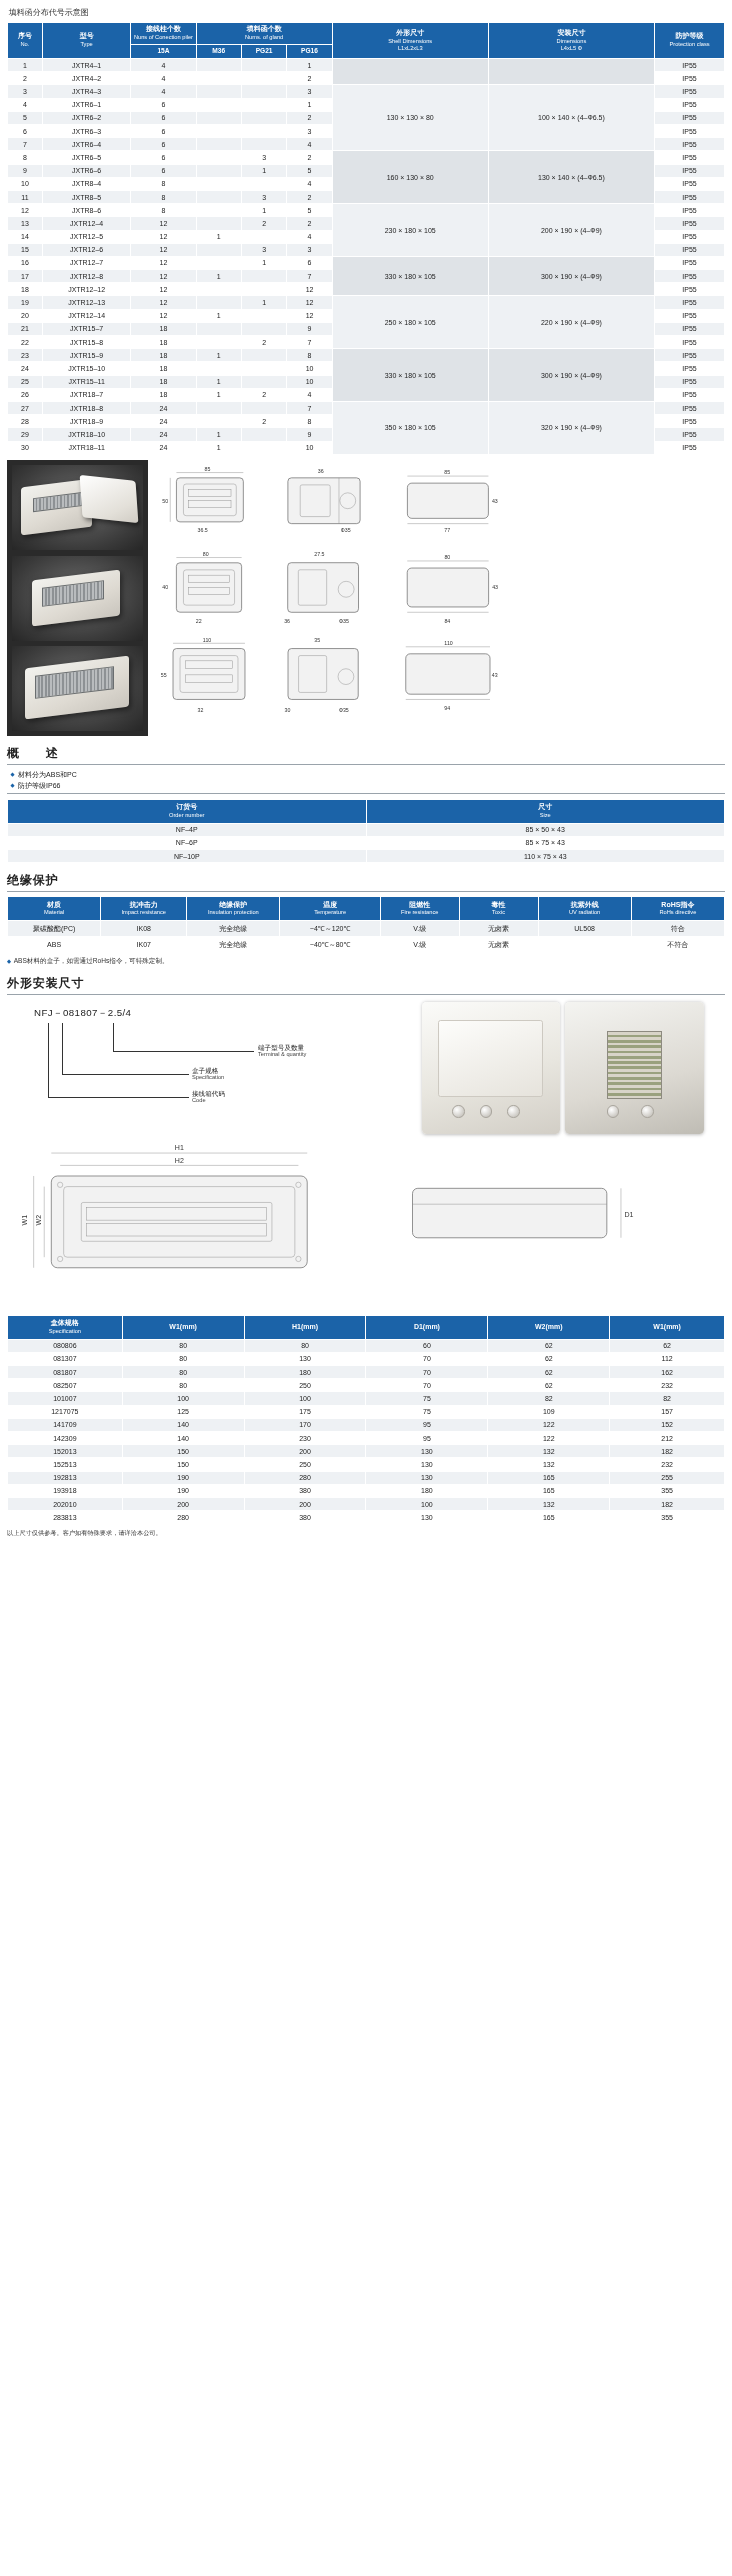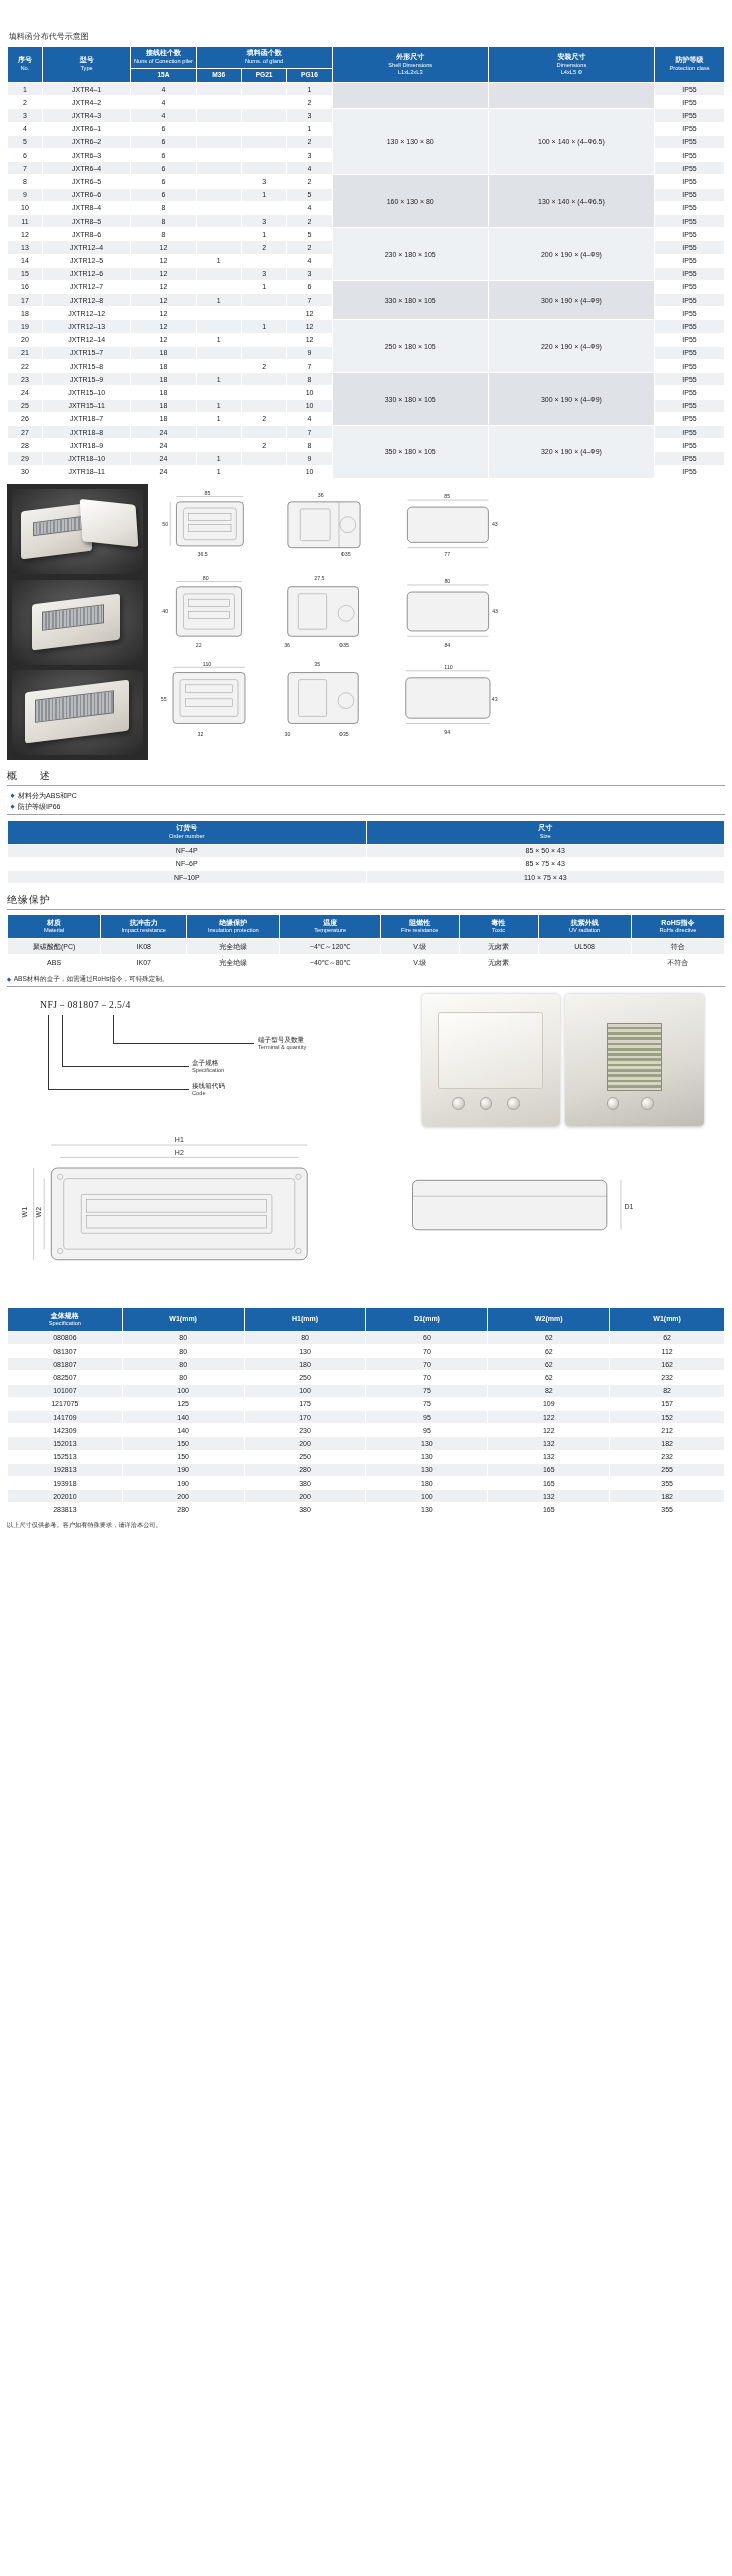--- a/index.html
+++ b/index.html
@@ -5,21 +5,21 @@
   * { box-sizing: border-box; }
   body {
     margin: 0;
     padding: 0;
     width: 732px;
     background: #ffffff;
     font-family: "Liberation Sans", sans-serif;
     font-size: 8px;
     color: #222;
   }
-  .page { width: 716px; position: relative; padding: 5.3px 7px 8.8px 7px; margin-top: 24px; }
+  .page { width: 716px; position: relative; padding: 5.3px 7px 8.8px 7px; }
 
   
   .top-title {
     font-size: 8px;
     color: #333;
     padding: 1.8px 0 3.5px 1.8px;
   }
 
   
   table.spec {
@@ -106,22 +106,22 @@
     flex: 1;
     background: #ffffff;
     border: 0;
     padding: 1.8px 0 0 5.3px;
   }
   .drow { display: flex; justify-content: flex-start; gap: 8.8px; margin-bottom: 1.8px; }
 
   
   .sec-head {
     margin-top: 8.8px;
-    font-size: 10px;
-    font-weight: normal;
+    font-size: 12px;
+    font-weight: bold;
     color: #222;
     letter-spacing: 0.9px;
   }
   .sec-rule {
     border-bottom: 0.9px solid #9aa3ab;
     margin: 1.8px 0 4.4px 0;
     width: 718px;
   }
   .bullets { font-size: 7px; line-height: 1.6; margin-left: 3.5px; }
   .bullets div::before { content: "\25C6"; font-size: 5.3px; color: #1b63a8; margin-right: 3.5px; vertical-align: 0.9px; }
@@ -152,21 +152,21 @@
     padding: 2.6px 1.8px;
     background: #eef1f4;
   }
   table.order tr.even td, table.tech tr.even td, table.sizes tr.even td { background: #ffffff; }
 
   .note { font-size: 6.6px; color: #333; margin-top: 3.5px; }
   .note::before { content: "\25C6"; font-size: 5.3px; color:#1b63a8; margin-right: 2.6px; }
 
   
   .codeblock { position: relative; height: 132px; margin-top: 7px; }
-  .code-main { font-size: 9.7px; letter-spacing: 0.4px; position: absolute; left: 33px; top: 5.3px; font-family: Liberation Serif, serif; }
+  .code-main { font-size: 9.7px; letter-spacing: 0.4px; position: absolute; left: 27px; top: 5.3px; }
   .leg { position: absolute; font-size: 6.6px; line-height: 1.2; }
   .leg .en { font-size: 5.7px; color: #444; }
   .leadline { position: absolute; background: #333; }
 
   .prodphoto {
     position: absolute; right: 5.3px; top: 0;
     width: 282px; height: 132px;
     display: flex; gap: 5.3px;
   }
   .pp {
@@ -747,20 +747,21 @@
           <td>−40℃～80℃</td>
           <td>V.级</td>
           <td>无卤素</td>
           <td></td>
           <td>不符合</td>
         </tr>
       </tbody>
   </table>
   <div class="note">ABS材料的盒子，如需通过RoHs指令，可特殊定制。</div>
 
+  <div class="sec-head">外形安装尺寸</div>
   <div class="sec-rule"></div>
 
   <div class="codeblock">
     <div class="code-main">NFJ－081807－2.5/4</div>
 
     <div class="leadline" style="left:41px; top:21px; width:0.9px; height:74px;"></div>
     <div class="leadline" style="left:55px; top:21px; width:0.9px; height:51px;"></div>
     <div class="leadline" style="left:106px; top:21px; width:0.9px; height:28px;"></div>
     <div class="leadline" style="left:106px; top:49px; width:141px; height:0.9px;"></div>
     <div class="leadline" style="left:55px; top:72px; width:127px; height:0.9px;"></div>

